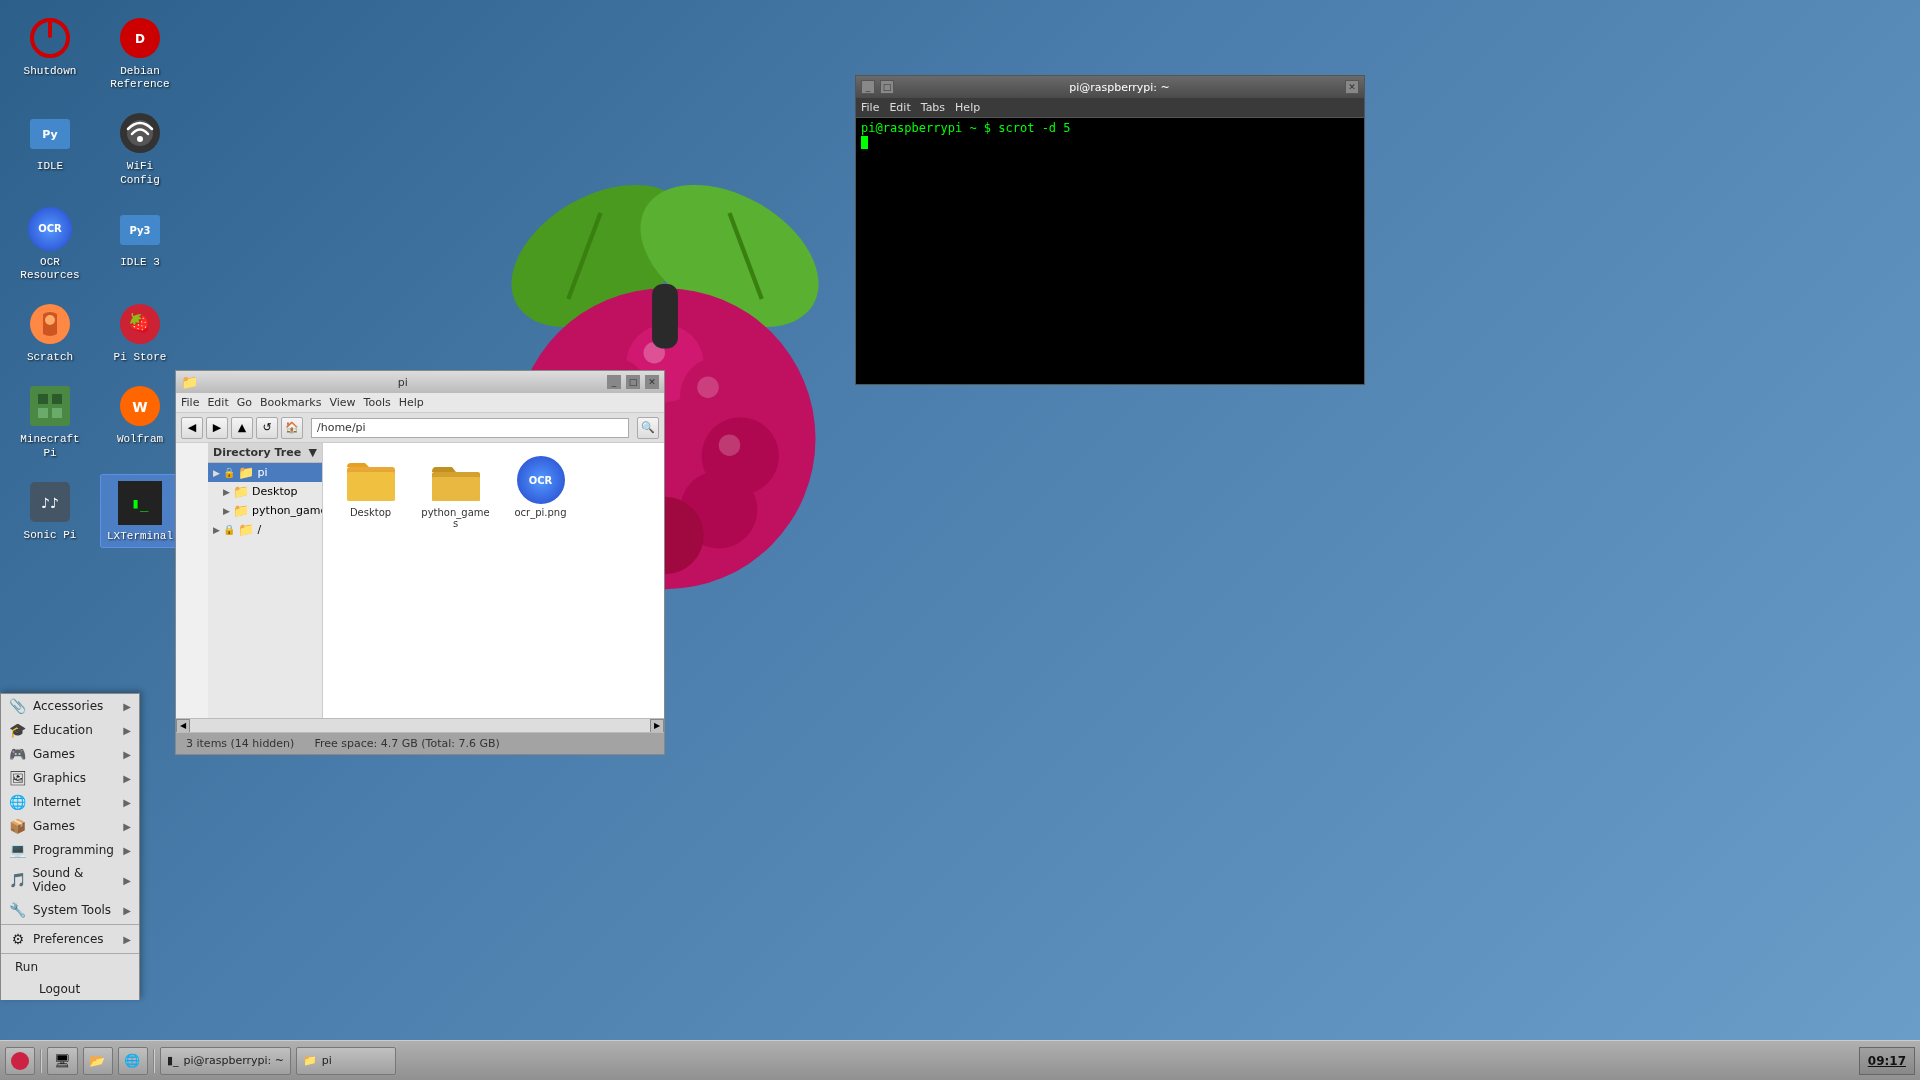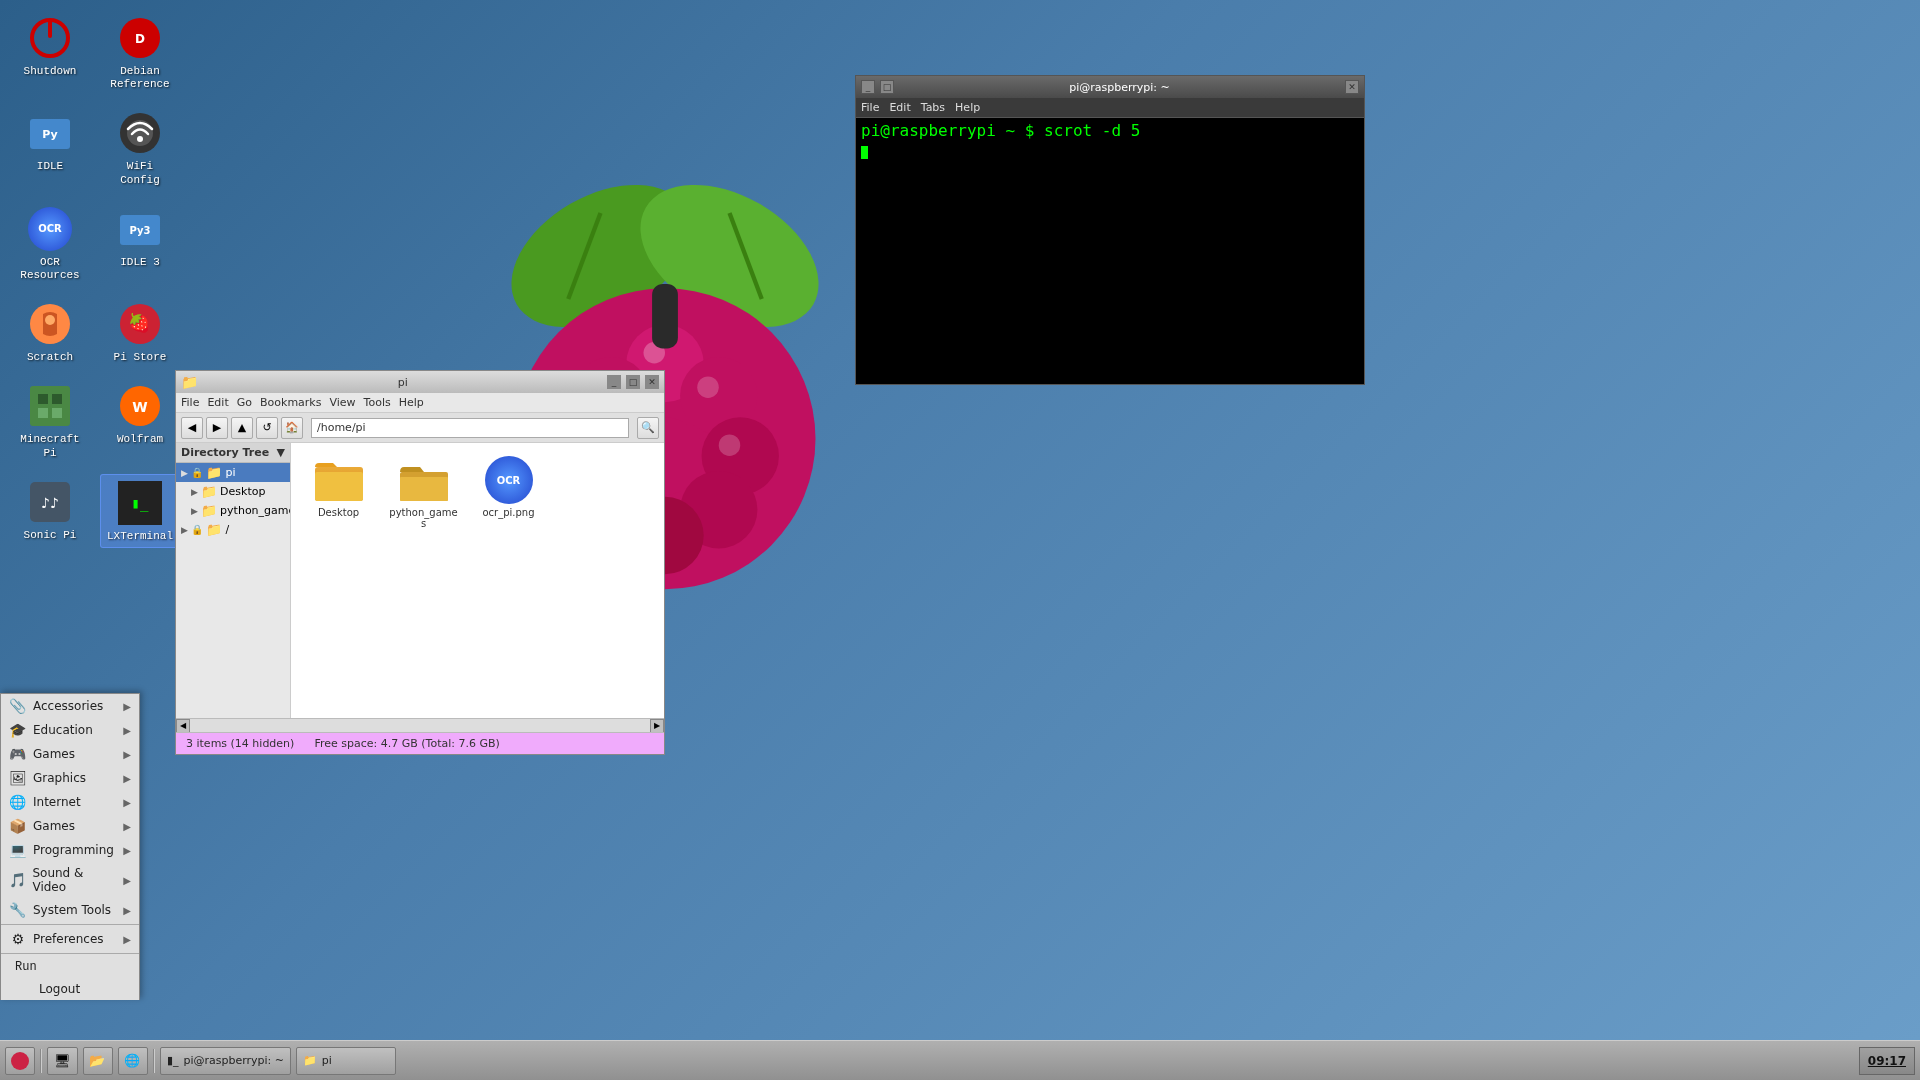--- a/index.html
+++ b/index.html
@@ -137,21 +137,21 @@
       color: #ddd;
       font-size: 11px;
       cursor: pointer;
     }
 
     .terminal-content {
       flex: 1;
       background: #000;
       color: #0f0;
       font-family: monospace;
-      font-size: 16px;
+      font-size: 12px;
       padding: 3px 5px;
       overflow: hidden;
     }
 
     .terminal-prompt {
       color: #0f0;
     }
 
     .terminal-cursor {
       display: inline-block;
@@ -239,20 +239,21 @@
       font-size: 11px;
       color: #333;
       display: flex;
       align-items: center;
     }
 
     .fm-body {
       display: flex;
       flex: 1;
       overflow: hidden;
+      margin-left: 32px;
     }
 
     .fm-sidebar {
       width: 115px;
       background: #e8e8e8;
       border-right: 1px solid #ccc;
       display: flex;
       flex-direction: column;
       overflow-y: auto;
     }
@@ -335,21 +336,21 @@
 
     .fm-file-label {
       font-size: 10px;
       text-align: center;
       color: #333;
       word-break: break-word;
     }
 
     .fm-statusbar {
       height: 22px;
-      background: #f0abfc;
+      background: #a3a3a3;
       border-top: 1px solid #bbb;
       display: flex;
       align-items: center;
       padding: 0 10px;
       font-size: 11px;
       color: #333;
       gap: 20px;
     }
 
     
@@ -393,21 +394,20 @@
     }
 
     .menu-run {
       display: flex;
       align-items: center;
       padding: 4px 8px;
       cursor: pointer;
       gap: 6px;
       font-size: 12px;
       color: #222;
-      font-family: Liberation Mono, monospace;
     }
 
     .menu-logout {
       display: flex;
       align-items: center;
       padding: 4px 8px;
       cursor: pointer;
       gap: 6px;
       font-size: 12px;
       color: #222;

